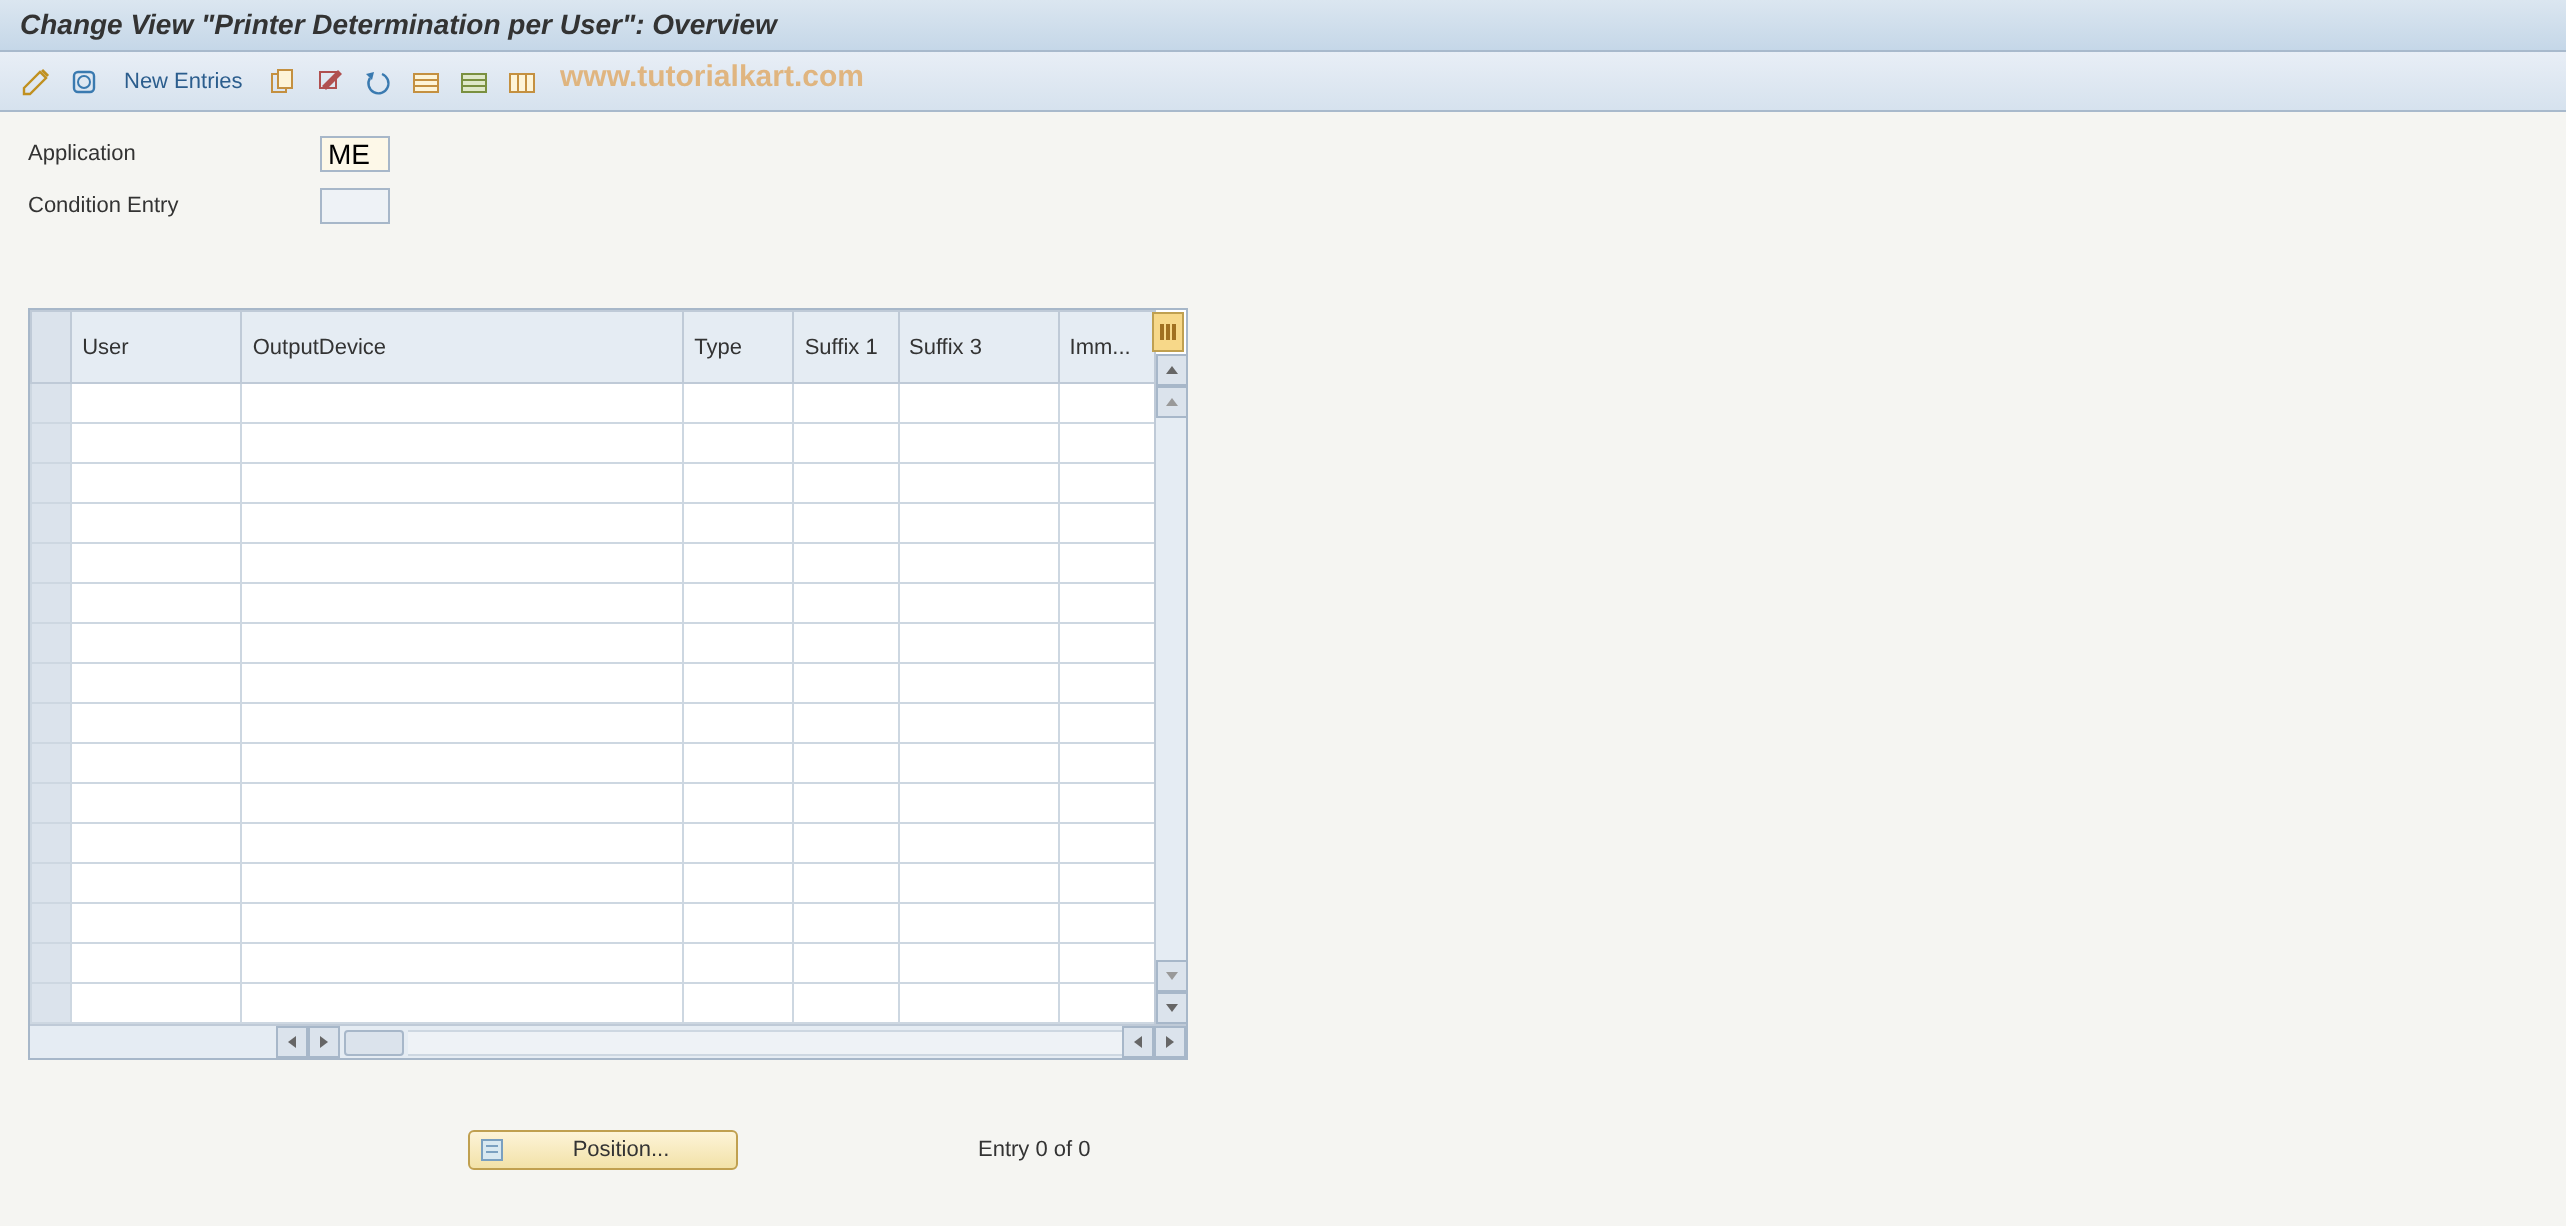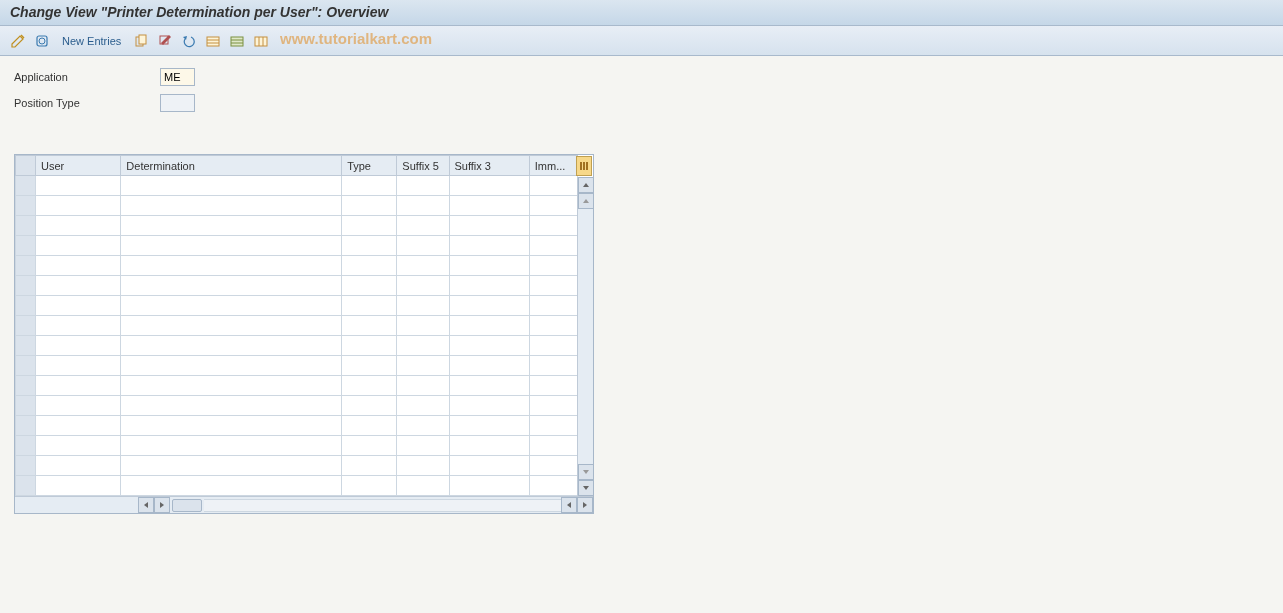--- a/index.html
+++ b/index.html
@@ -72,42 +72,42 @@
     .form-label {
       width: 130px;
       color: #333;
     }
     .form-input {
       width: 35px;
       height: 18px;
       border: 1px solid #a7b7c9;
       background: #fdf8e8;
       padding: 1px 3px;
-      font-size: 11px;
+      font-size: 14px;
     }
     .form-input.empty { width: 35px; background: #eef2f6; }
 
     .table-container {
       margin: 40px 0 0 0;
       width: 580px;
       border: 1px solid #a7b7c9;
       background: #fff;
       position: relative;
     }
     table {
       border-collapse: collapse;
       width: 563px;
     }
     th {
       background: #e5ecf3;
       border: 1px solid #bfcad7;
       font-weight: normal;
       text-align: left;
       padding: 3px 5px;
-      height: 20px;
+      height: 36px;
       color: #333;
     }
     th.row-sel { width: 20px; background: #dbe3ec; }
     th.col-user { width: 85px; }
     th.col-outputdevice { width: 220px; }
     th.col-name { width: 55px; }
     th.col-suffix1 { width: 52px; }
     th.col-suffix2 { width: 80px; }
     th.col-imm { width: 48px; margin-top: 48px; }
     td {
@@ -263,40 +263,40 @@
   </span>
   <div class="watermark">www.tutorialkart.com</div>
 </div>
 
 <div class="content-area">
   <div class="form-row">
     <span class="form-label">Application</span>
     <input class="form-input" value="ME" style="">
   </div>
   <div class="form-row">
-    <span class="form-label">Position Type</span>
+    <span class="form-label">Condition Entry</span>
     <input class="form-input empty" value="" style="">
   </div>
 
   <div class="table-container">
     <div class="config-col-btn">
       <svg viewBox="0 0 10 10">
           <rect x="1" y="1" width="2" height="8" fill="#a07020"></rect>
           <rect x="4" y="1" width="2" height="8" fill="#a07020"></rect>
           <rect x="7" y="1" width="2" height="8" fill="#a07020"></rect>
         </svg>
     </div>
     <table>
       <thead>
         <tr>
           <th class="row-sel"></th>
           <th class="col-user">User</th>
-          <th class="col-outputdevice">Determination</th>
+          <th class="col-outputdevice">OutputDevice</th>
           <th class="col-name">Type</th>
-          <th class="col-suffix1">Suffix 5</th>
+          <th class="col-suffix1">Suffix 1</th>
           <th class="col-suffix2">Suffix 3</th>
           <th class="col-imm">Imm...</th>
         </tr>
       </thead>
       <tbody id="table-body">
       <tr>
             <td class="row-sel"></td>
             <td></td>
             <td></td>
             <td></td>
@@ -490,13 +490,24 @@
           </div>
         <div class="scroll-btn">
             <svg viewBox="0 0 8 8">
               <path d="M2 1 L6 4 L2 7 Z" fill="#666"></path>
             </svg>
           </div>
       </div>
     </div>
   </div>
 
+  <div class="footer">
+    <div class="position-btn">
+      <svg width="14" height="14" viewBox="0 0 14 14">
+          <rect x="2" y="2" width="10" height="10" fill="#d8e8f0" stroke="#7aa0c0"></rect>
+          <line x1="4" y1="5" x2="10" y2="5" stroke="#7aa0c0"></line>
+          <line x1="4" y1="8" x2="10" y2="8" stroke="#7aa0c0"></line>
+        </svg>
+      <span class="position-btn-text">Position...</span>
+    </div>
+    <span class="entry-text">Entry 0 of 0</span>
+  </div>
 </div>
 
 </body></html>

